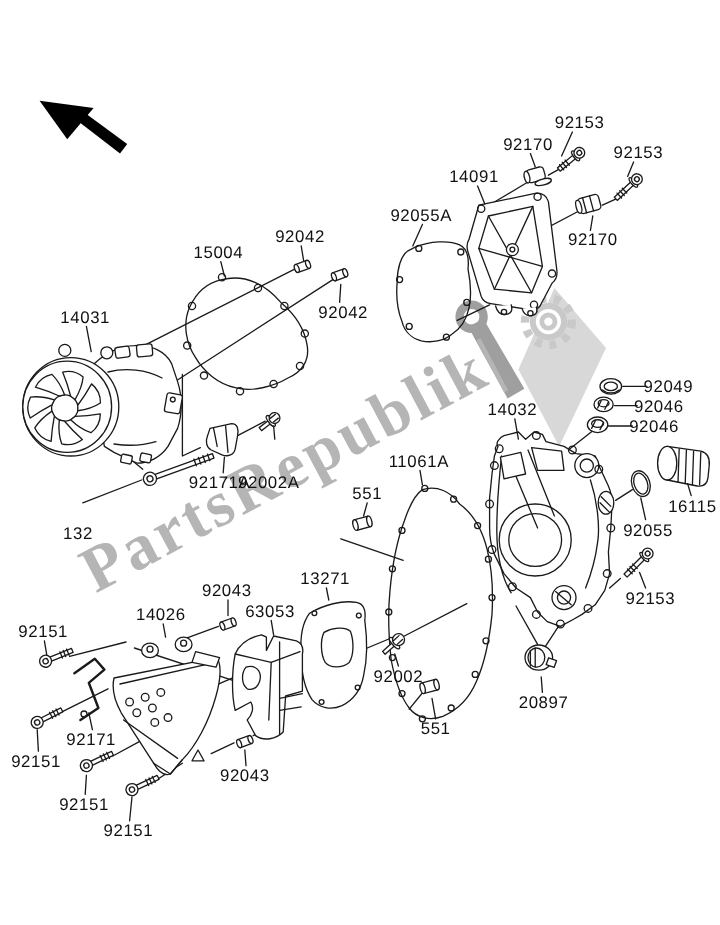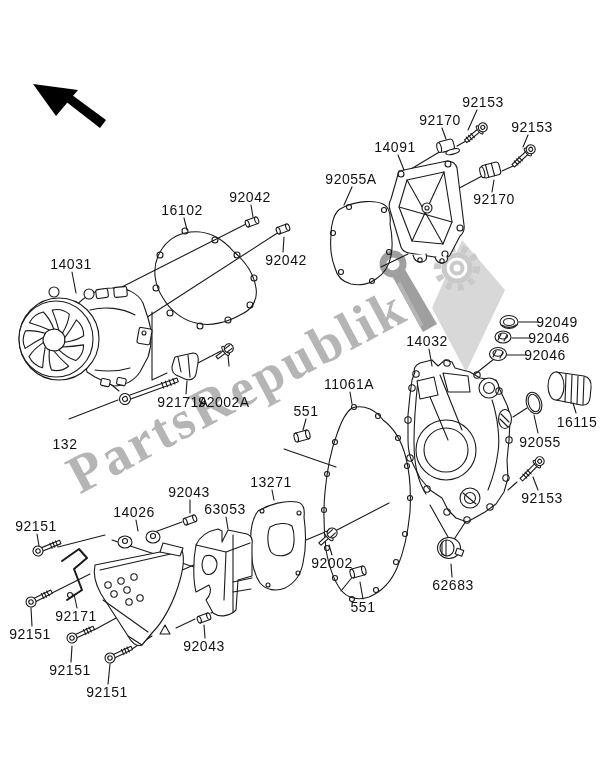--- a/index.html
+++ b/index.html
@@ -471,42 +471,42 @@
   </svg>
 
   <div class="labels" id="labels">
       <div class="plabel" style="left: 483px; top: 102px;">92153</div>
       <div class="plabel" style="left: 440px; top: 120px;">92170</div>
       <div class="plabel" style="left: 532px; top: 127px;">92153</div>
       <div class="plabel" style="left: 395px; top: 147px;">14091</div>
       <div class="plabel" style="left: 351px; top: 179px;">92055A</div>
       <div class="plabel" style="left: 494px; top: 199px;">92170</div>
       <div class="plabel" style="left: 250px; top: 197px;">92042</div>
-      <div class="plabel" style="left: 182px; top: 210px;">16102</div>
+      <div class="plabel" style="left: 182px; top: 210px;">15004</div>
       <div class="plabel" style="left: 286px; top: 260px;">92042</div>
       <div class="plabel" style="left: 71px; top: 264px;">14031</div>
       <div class="plabel" style="left: 557px; top: 322px;">92049</div>
       <div class="plabel" style="left: 549px; top: 338px;">92046</div>
       <div class="plabel" style="left: 545px; top: 355px;">92046</div>
       <div class="plabel" style="left: 427px; top: 341px; text-align: center;">14032</div>
       <div class="plabel" style="left: 224px; top: 374px; margin-top: 28px;">92002A</div>
       <div class="plabel" style="left: 349px; top: 384px;">11061A</div>
       <div class="plabel" style="left: 183px; top: 402px;">92171A</div>
       <div class="plabel" style="left: 306px; top: 411px;">551</div>
       <div class="plabel" style="left: 577px; top: 422px;">16115</div>
       <div class="plabel" style="left: 65px; top: 444px;">132</div>
       <div class="plabel" style="left: 540px; top: 442px;">92055</div>
       <div class="plabel" style="left: 271px; top: 482px;">13271</div>
       <div class="plabel" style="left: 189px; top: 492px;">92043</div>
       <div class="plabel" style="left: 542px; top: 498px;">92153</div>
       <div class="plabel" style="left: 225px; top: 509px;">63053</div>
       <div class="plabel" style="left: 134px; top: 512px;">14026</div>
       <div class="plabel" style="left: 36px; top: 526px;">92151</div>
       <div class="plabel" style="left: 332px; top: 563px;">92002</div>
-      <div class="plabel" style="left: 453px; top: 585px;">62683</div>
+      <div class="plabel" style="left: 453px; top: 585px;">20897</div>
       <div class="plabel" style="left: 363px; top: 607px;">551</div>
       <div class="plabel" style="left: 76px; top: 616px;">92171</div>
       <div class="plabel" style="left: 30px; top: 634px;">92151</div>
       <div class="plabel" style="left: 204px; top: 646px;">92043</div>
       <div class="plabel" style="left: 70px; top: 670px;">92151</div>
       <div class="plabel" style="left: 107px; top: 692px;">92151</div>
     </div>
 </div>
 
 </body></html>

